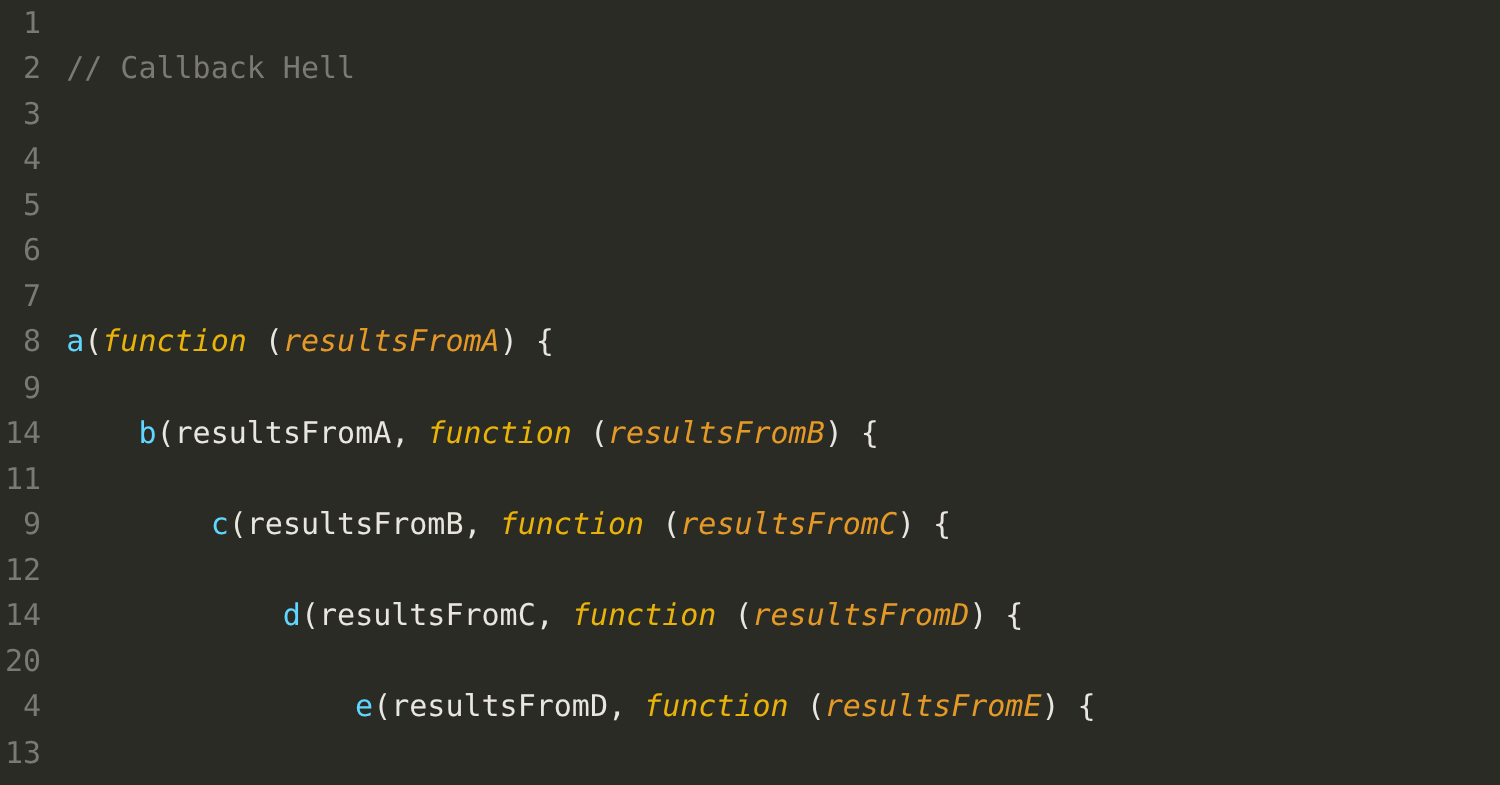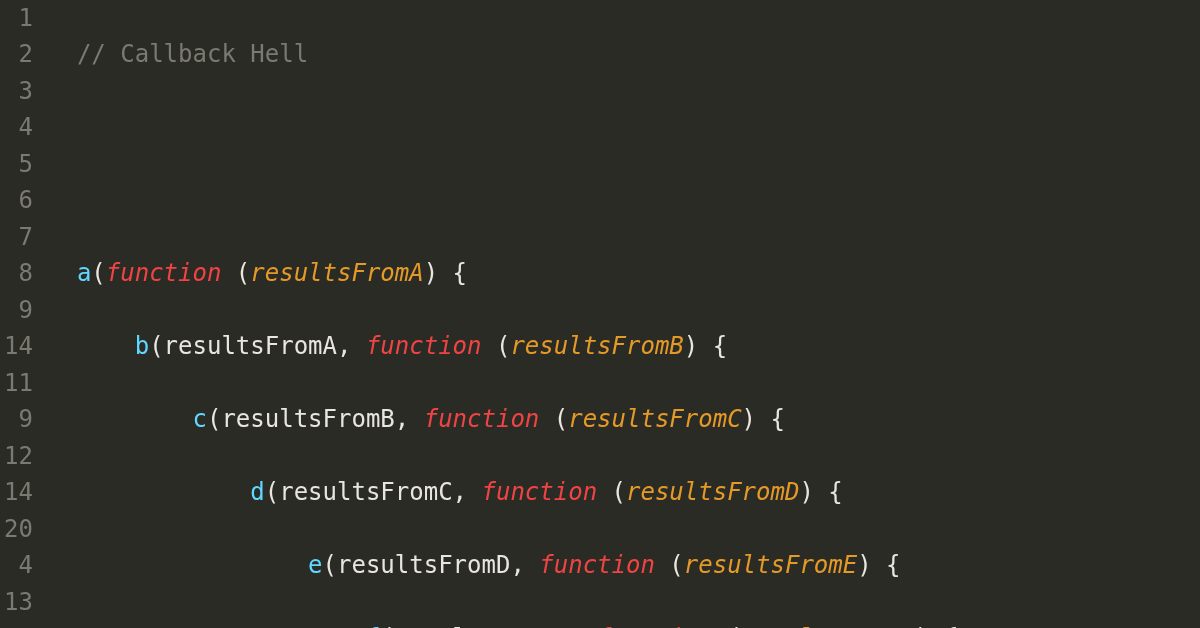--- a/index.html
+++ b/index.html
@@ -31,29 +31,28 @@
     min-width: 44px;
   }
   .gutter .ln {
     display: block;
   }
   .code {
     color: #e8e6df;
     white-space: pre;
     padding-left: 6px;
     position: relative;
-    margin-left: 24px;
   }
   .line {
     display: block;
     position: relative;
   }
   .tok-comment { color: #7a7a72; }
   .tok-fn      { color: #5fd7ff; }
-  .tok-kw      { color: #ef4444; font-style: italic; }
+  .tok-kw      { color: #eab308; font-style: italic; }
   .tok-param   { color: #e59a27; font-style: italic; }
   .tok-ident   { color: #e8e6df; }
   .tok-punc    { color: #e8e6df; }
 </style>
 </head>
 <body>
 
 <div class="editor">
   <div class="gutter">
     <span class="ln">1</span>

